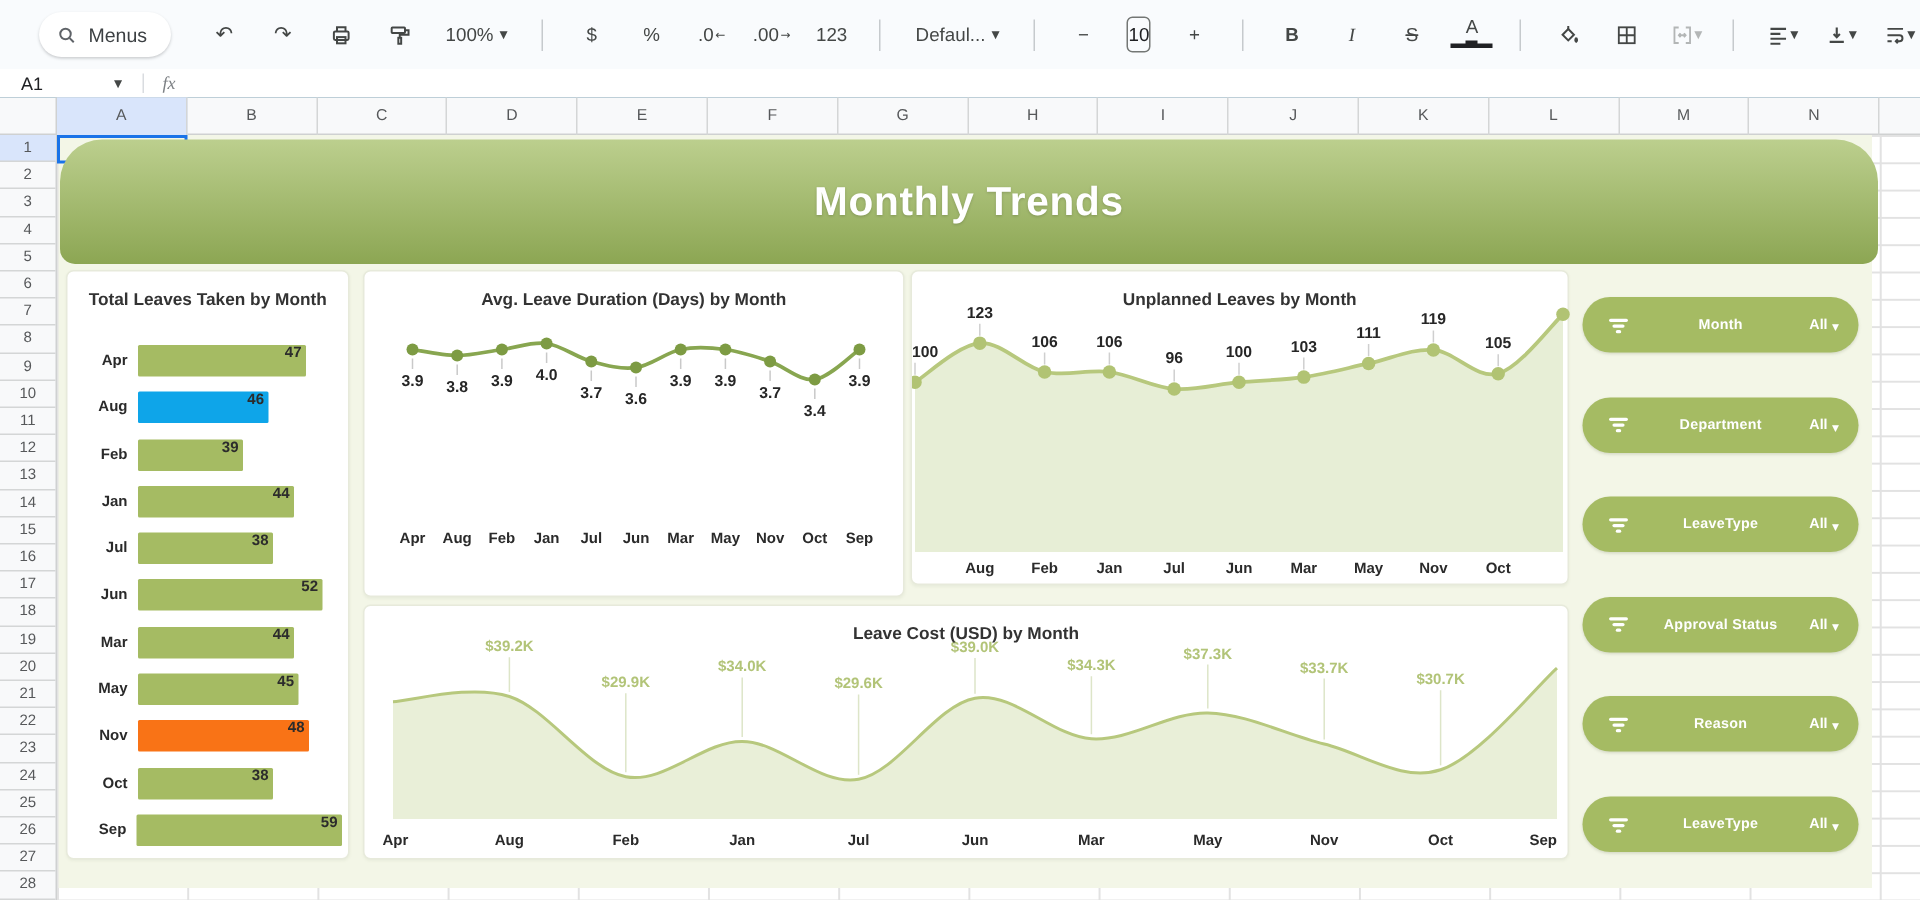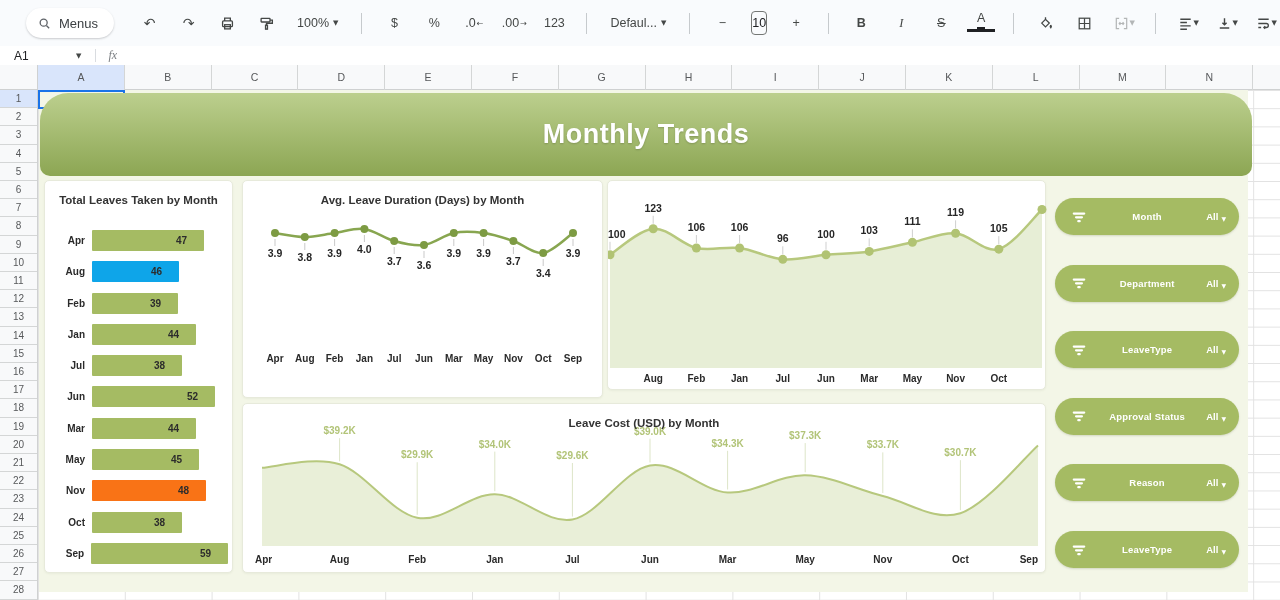--- a/index.html
+++ b/index.html
@@ -68,22 +68,22 @@
   .card{position:absolute;background:#fff;border:1px solid #e7eadb;border-radius:5px;
         box-shadow:0 1px 2px rgba(120,130,90,.08);z-index:3;box-sizing:border-box;}
   .chart-title{position:absolute;top:13px;left:0;right:0;text-align:center;
                font-size:11.5px;font-weight:700;color:#333;}
   .card svg{position:absolute;left:0;top:0;}
 
   
   .bar-rows{position:absolute;left:8px;top:49px;right:4px;}
   .bar-row{display:flex;align-items:center;height:21px;margin-bottom:10.3px;}
   .bar-row-label{width:32px;text-align:right;font-size:10px;font-weight:700;color:#2a2a2a;margin-right:7px;}
-  .bar{height:21px;display:flex;align-items:center;justify-content:flex-end;
-       padding-right:17px;box-sizing:border-box;border-radius:1px;}
+  .bar{height:21px;display:flex;justify-content:flex-end;
+       padding-right:3px;box-sizing:border-box;border-radius:1px;}
   .bar-value{font-size:10px;font-weight:700;color:#2c2c2c;}
 
   
   .filter-panel{position:absolute;left:1052px;top:180px;width:194px;height:400px;z-index:3;}
   .filter-pill{position:absolute;left:3px;width:184px;height:37px;border-radius:19px;display:flex;
                align-items:center;color:#fff;cursor:pointer;box-shadow:0 1px 2px rgba(120,130,90,.25);}
   .fp-icon{margin-left:15px;width:18px;height:18px;}
   .fp-label{flex:1;text-align:center;font-size:9.5px;font-weight:700;letter-spacing:.2px;}
   .fp-value{margin-right:13px;font-size:9.5px;font-weight:700;display:flex;align-items:flex-end;gap:3px;}
   .fp-caret{font-family:"DejaVu Sans",sans-serif;font-size:6px;}
@@ -314,21 +314,21 @@
           </div>
         </div>
         <div class="bar-row">
           <div class="bar-row-label">Aug</div>
           <div class="bar" style="width: 87px; background: #0ea5e9;">
             <span class="bar-value">46</span>
           </div>
         </div>
         <div class="bar-row">
           <div class="bar-row-label">Feb</div>
-          <div class="bar" style="width: 86px; background: rgb(165, 187, 99);">
+          <div class="bar" style="width: 70px; background: rgb(165, 187, 99);">
             <span class="bar-value">39</span>
           </div>
         </div>
         <div class="bar-row">
           <div class="bar-row-label">Jan</div>
           <div class="bar" style="width: 104px; background: rgb(165, 187, 99);">
             <span class="bar-value">44</span>
           </div>
         </div>
         <div class="bar-row">
@@ -465,20 +465,21 @@
         <circle cx="347.6" cy="52.292" r="4.5" fill="#b1c373"></circle>
         <line x1="347.6" y1="47.292" x2="347.6" y2="39.292" stroke="#cfcfcf" stroke-width="1"></line>
         <text x="347.6" y="35.292" text-anchor="middle" class="data-lbl">119</text>
         <text x="347.6" y="201" text-anchor="middle" class="axis-lbl">Nov</text>
         <circle cx="390.8" cy="68.14000000000001" r="4.5" fill="#b1c373"></circle>
         <line x1="390.8" y1="63.140000000000015" x2="390.8" y2="55.140000000000015" stroke="#cfcfcf" stroke-width="1"></line>
         <text x="390.8" y="51.140000000000015" text-anchor="middle" class="data-lbl">105</text>
         <text x="390.8" y="201" text-anchor="middle" class="axis-lbl">Oct</text>
         <circle cx="434" cy="28.52000000000001" r="4.5" fill="#b1c373"></circle>
       </svg>
+    <div class="chart-title">Unplanned Leaves by Month</div>
   </div>
 
   <div class="card" id="cost-card" style="left:242px;top:403px;width:804px;height:170px;">
     <svg id="cost-svg" width="804" height="170">
         <path d="M19 63.8 C31.9 63.2 70.7 52.0 96.6 60.3 C122.5 68.7 148.3 108.8 174.2 113.8 C200.1 118.8 225.9 90.0 251.8 90.3 C277.7 90.5 303.5 120.3 329.4 115.5 C355.3 110.8 381.1 66.0 407.0 61.5 C432.9 57.0 458.7 86.9 484.6 88.5 C510.5 90.2 536.3 70.7 562.2 71.3 C588.1 71.9 613.9 85.6 639.8 92.0 C665.7 98.3 691.5 117.7 717.4 109.2 C743.3 100.8 782.1 52.7 795.0 41.4 L 795 142 L 19 142 Z" fill="#e9efd8" stroke="none"></path>
         <path d="M19 63.8 C31.9 63.2 70.7 52.0 96.6 60.3 C122.5 68.7 148.3 108.8 174.2 113.8 C200.1 118.8 225.9 90.0 251.8 90.3 C277.7 90.5 303.5 120.3 329.4 115.5 C355.3 110.8 381.1 66.0 407.0 61.5 C432.9 57.0 458.7 86.9 484.6 88.5 C510.5 90.2 536.3 70.7 562.2 71.3 C588.1 71.9 613.9 85.6 639.8 92.0 C665.7 98.3 691.5 117.7 717.4 109.2 C743.3 100.8 782.1 52.7 795.0 41.4" fill="none" stroke="#b7c87d" stroke-width="2"></path>
         <text x="12" y="159" text-anchor="start" class="axis-lbl">Apr</text>
         <line x1="96.6" y1="34.15749999999999" x2="96.6" y2="57.34999999999998" stroke="#dde5c8" stroke-width="1"></line>
         <text x="96.6" y="30.15749999999999" text-anchor="middle" class="cost-lbl">$39.2K</text>
         <text x="96.6" y="159" text-anchor="middle" class="axis-lbl">Aug</text>

